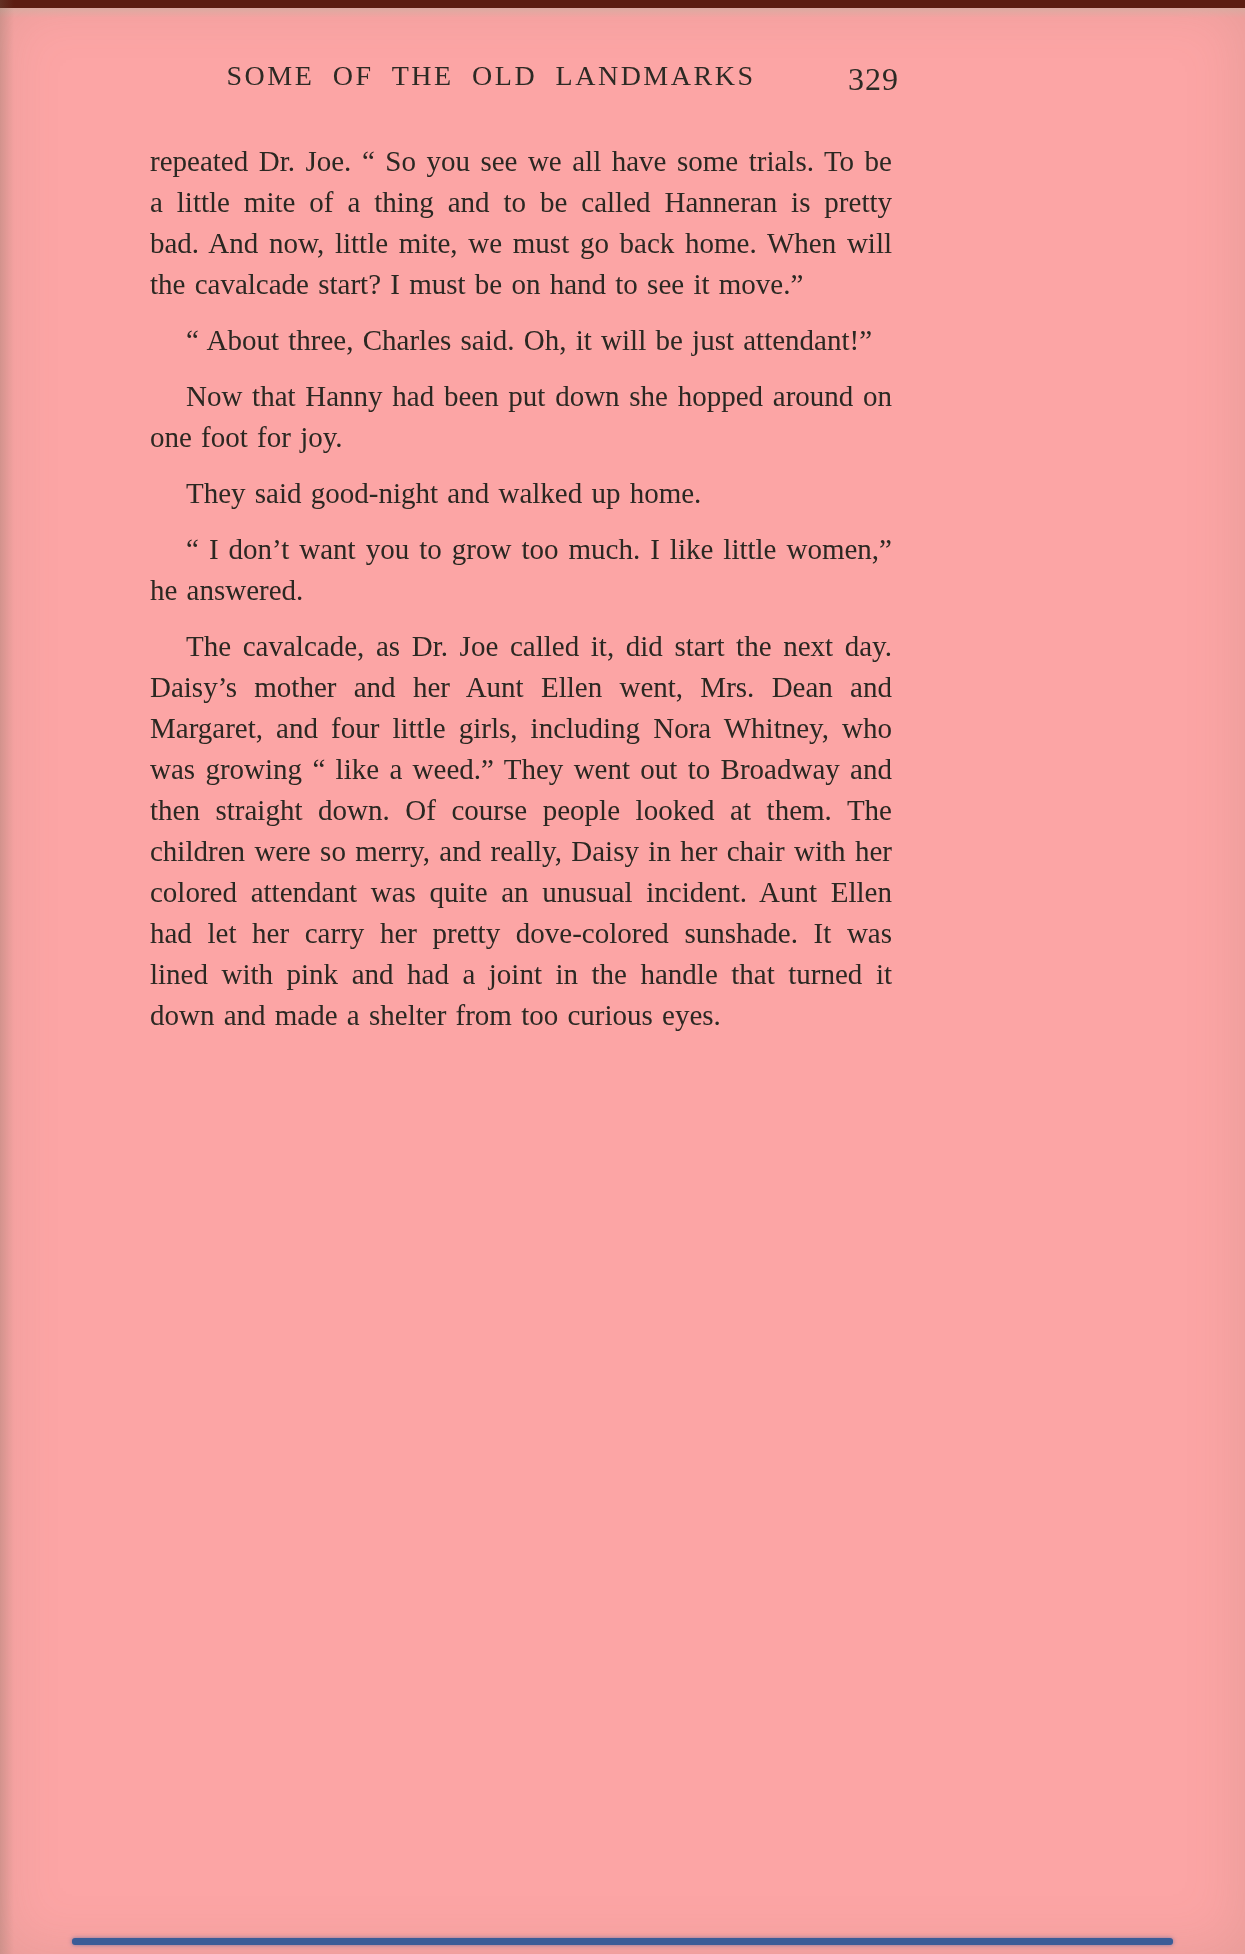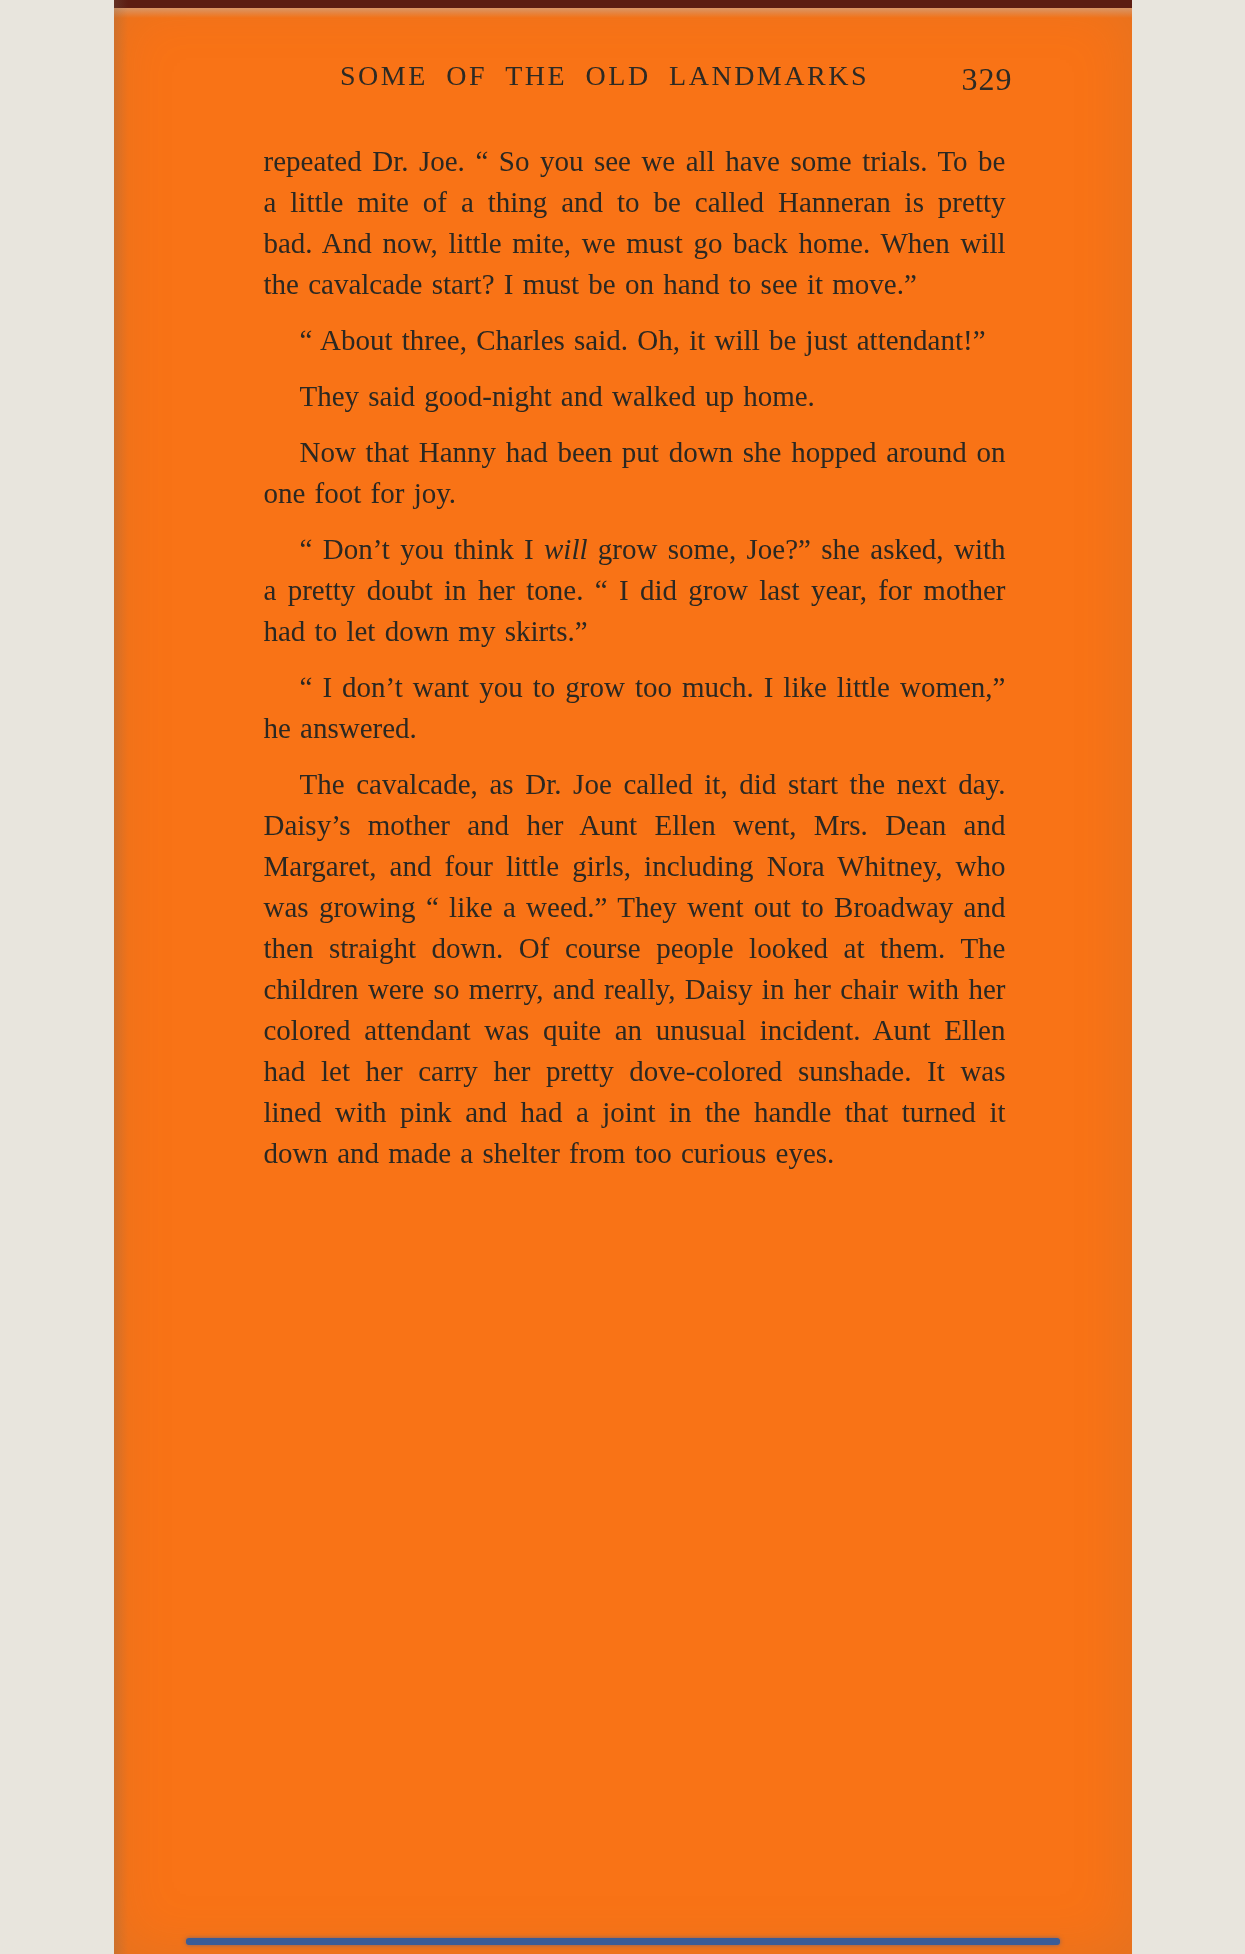--- a/index.html
+++ b/index.html
@@ -2,24 +2,24 @@
 <html><head>
 <meta charset="utf-8">
 <style>
   html, body {
     margin: 0;
     padding: 0;
     background: #e8e5dd;
   }
   .scan-page {
     position: relative;
-    width: 1018px;
+    width: 1245px;
     height: 1954px;
     margin: 0 auto;
-    background: #f97316;
+    background: #fca5a5;
     overflow: hidden;
     font-family: "Liberation Serif", serif;
     box-shadow: inset 0 0 60px rgba(120,110,90,0.18);
   }
   .edge-top {
     position: absolute;
     top: 0; left: 0; right: 0;
     height: 8px;
     background: #5c1d12;
   }
@@ -100,21 +100,20 @@
   <div class="edge-left-shade"></div>
 
   <div class="page-header">
     <div class="running-title">SOME OF THE OLD LANDMARKS</div>
     <div class="folio">329</div>
   </div>
 
   <div class="text-block">
       <p class=""><span>repeated Dr. Joe. “ So you see we all have some trials.  To be a little mite of a thing and to be called Hanneran is pretty bad.  And now, little mite, we must go back home.  When will the cavalcade start?  I must be on hand to see it move.”</span></p>
       <p class="indent"><span>“ About three, Charles said.  Oh, it will be just attendant!”</span></p>
+      <p class="indent"><span>Now that Hanny had been put down she hopped around on one foot for joy.</span></p>
       <p class="indent"><span>They said good-night and walked up home.</span></p>
-      <p class="indent"><span>Now that Hanny had been put down she hopped around on one foot for joy.</span></p>
-      <p class="indent"><span>“ Don’t you think I </span><em>will</em><span> grow some, Joe?” she asked, with a pretty doubt in her tone.  “ I did grow last year, for mother had to let down my skirts.”</span></p>
       <p class="indent"><span>“ I don’t want you to grow too much.  I like little women,” he answered.</span></p>
       <p class="indent"><span>The cavalcade, as Dr. Joe called it, did start the next day.  Daisy’s mother and her Aunt Ellen went, Mrs. Dean and Margaret, and four little girls, including Nora Whitney, who was growing “ like a weed.”  They went out to Broadway and then straight down.  Of course people looked at them.  The children were so merry, and really, Daisy in her chair with her colored attendant was quite an unusual incident.  Aunt Ellen had let her carry her pretty dove-colored sunshade.  It was lined with pink and had a joint in the handle that turned it down and made a shelter from too curious eyes.</span></p>
     </div>
 
   <div class="edge-bottom"></div>
 </div>
 
 </body></html>

